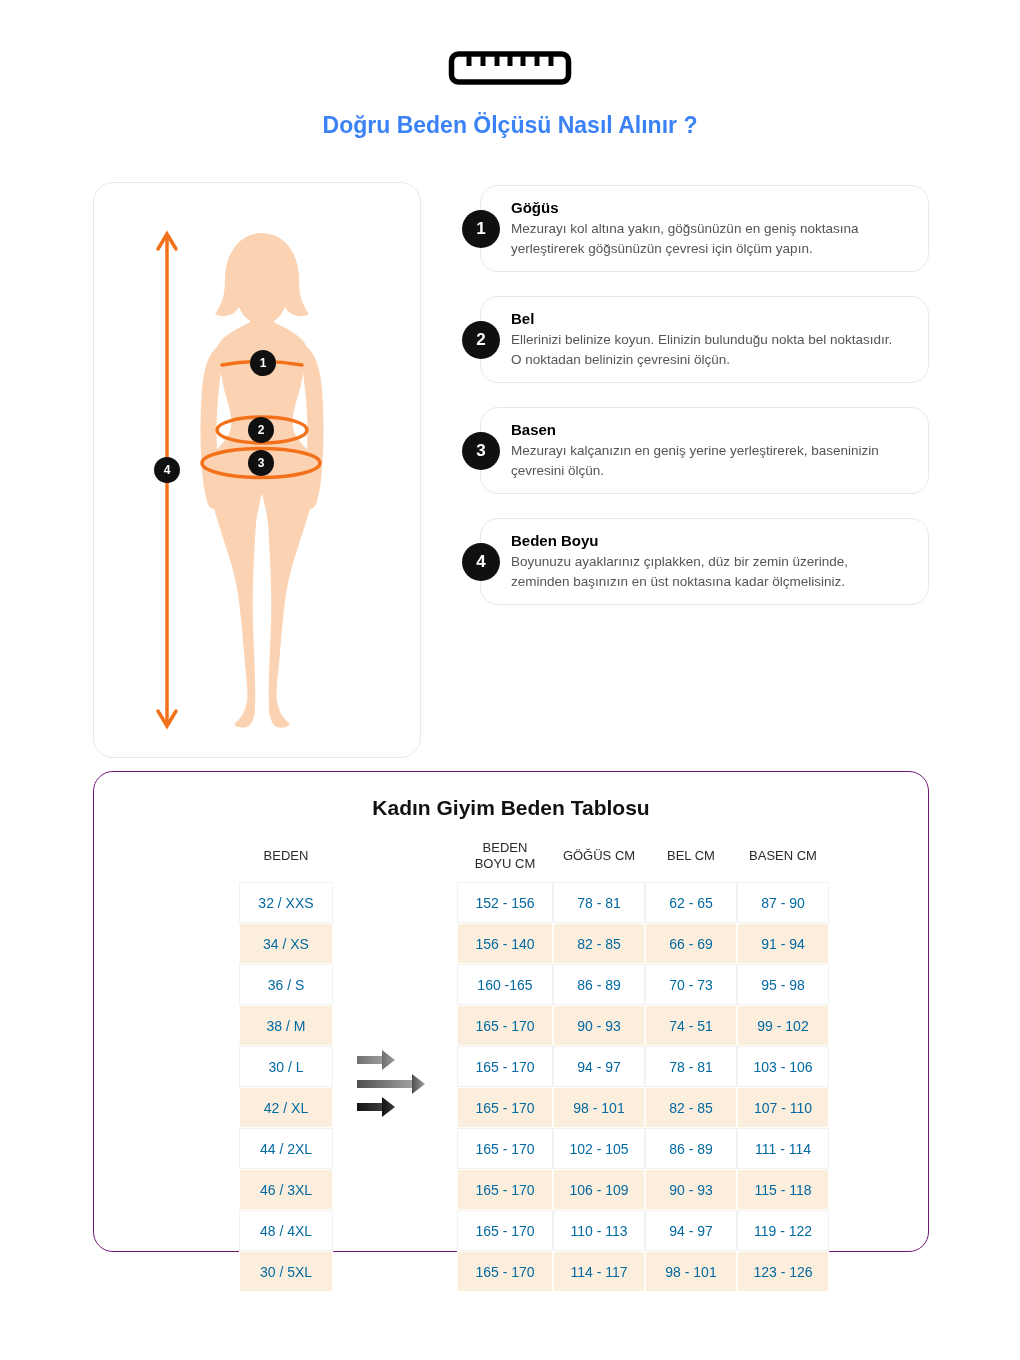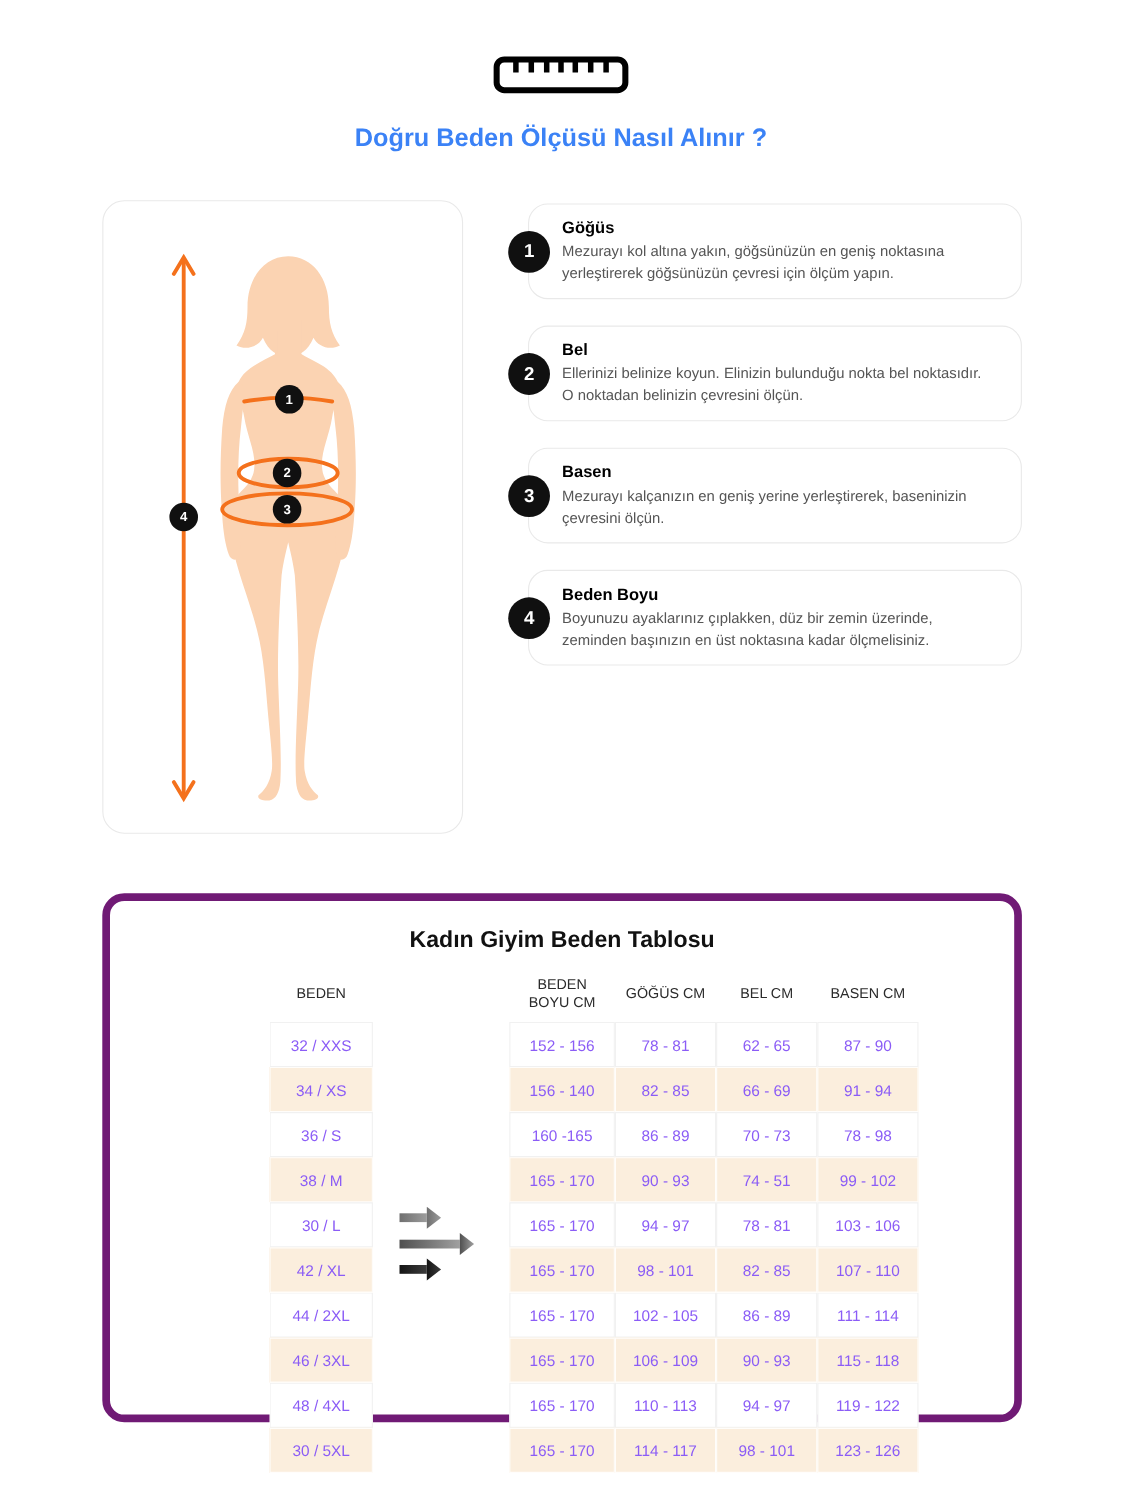--- a/index.html
+++ b/index.html
@@ -39,36 +39,36 @@
   .card-badge{
     position:absolute;left:-19px;top:50%;transform:translateY(-50%);
     width:38px;height:38px;border-radius:50%;background:#101010;color:#fff;
     font-size:17px;font-weight:bold;display:flex;align-items:center;justify-content:center;
   }
   .card-title{font-size:15px;font-weight:bold;color:#000000;margin:0 0 3px 0;}
   .card-text{font-size:13.5px;line-height:1.45;color:#555;margin:0;}
 
   
   .table-panel{
-    position:absolute;left:93px;top:812px;width:836px;height:481px;
-    border:7px solid #701a75;border-radius:20px;background:#fff;
+    position:absolute;left:93px;top:771px;width:836px;height:481px;
+    border:1px solid #701a75;border-radius:20px;background:#fff;
   }
   .table-title{margin:24px 0 0 0;text-align:center;font-size:21px;font-weight:bold;color:#111;}
   .size-grid{
     position:absolute;left:145px;top:58px;
     display:grid;grid-template-columns:94px 124px 96px 92px 92px 92px;
     grid-auto-rows:41px;grid-template-rows:52px;
   }
   .hcell{
     display:flex;align-items:center;justify-content:center;text-align:center;
     font-size:13px;line-height:1.2;color:#2b2b2b;padding:0 6px;
   }
   .cell{
     display:flex;align-items:center;justify-content:center;
-    font-size:14px;color:#8b5cf6;background:#fff;
+    font-size:14px;color:#0369a1;background:#fff;
     box-shadow:inset 0 0 0 1px #f1f1f1;
   }
   .cell.alt{background:#fbeedd;box-shadow:inset 0 0 0 1px rgba(255,255,255,.85);}
   .gapcell{background:transparent;}
   .arrows{position:absolute;left:263px;top:278px;}
 </style>
 </head>
 <body>
 
 <div class="top">
@@ -182,21 +182,21 @@
       <div class="gapcell"></div>
       <div class="cell alt">156 - 140</div>
       <div class="cell alt">82 - 85</div>
       <div class="cell alt">66 - 69</div>
       <div class="cell alt">91 - 94</div>
       <div class="cell">36 / S</div>
       <div class="gapcell"></div>
       <div class="cell">160 -165</div>
       <div class="cell">86 - 89</div>
       <div class="cell">70 - 73</div>
-      <div class="cell">78 - 98</div>
+      <div class="cell">95 - 98</div>
       <div class="cell alt">38 / M</div>
       <div class="gapcell"></div>
       <div class="cell alt">165 - 170</div>
       <div class="cell alt">90 - 93</div>
       <div class="cell alt">74 - 51</div>
       <div class="cell alt">99 - 102</div>
       <div class="cell">30 / L</div>
       <div class="gapcell"></div>
       <div class="cell">165 - 170</div>
       <div class="cell">94 - 97</div>

